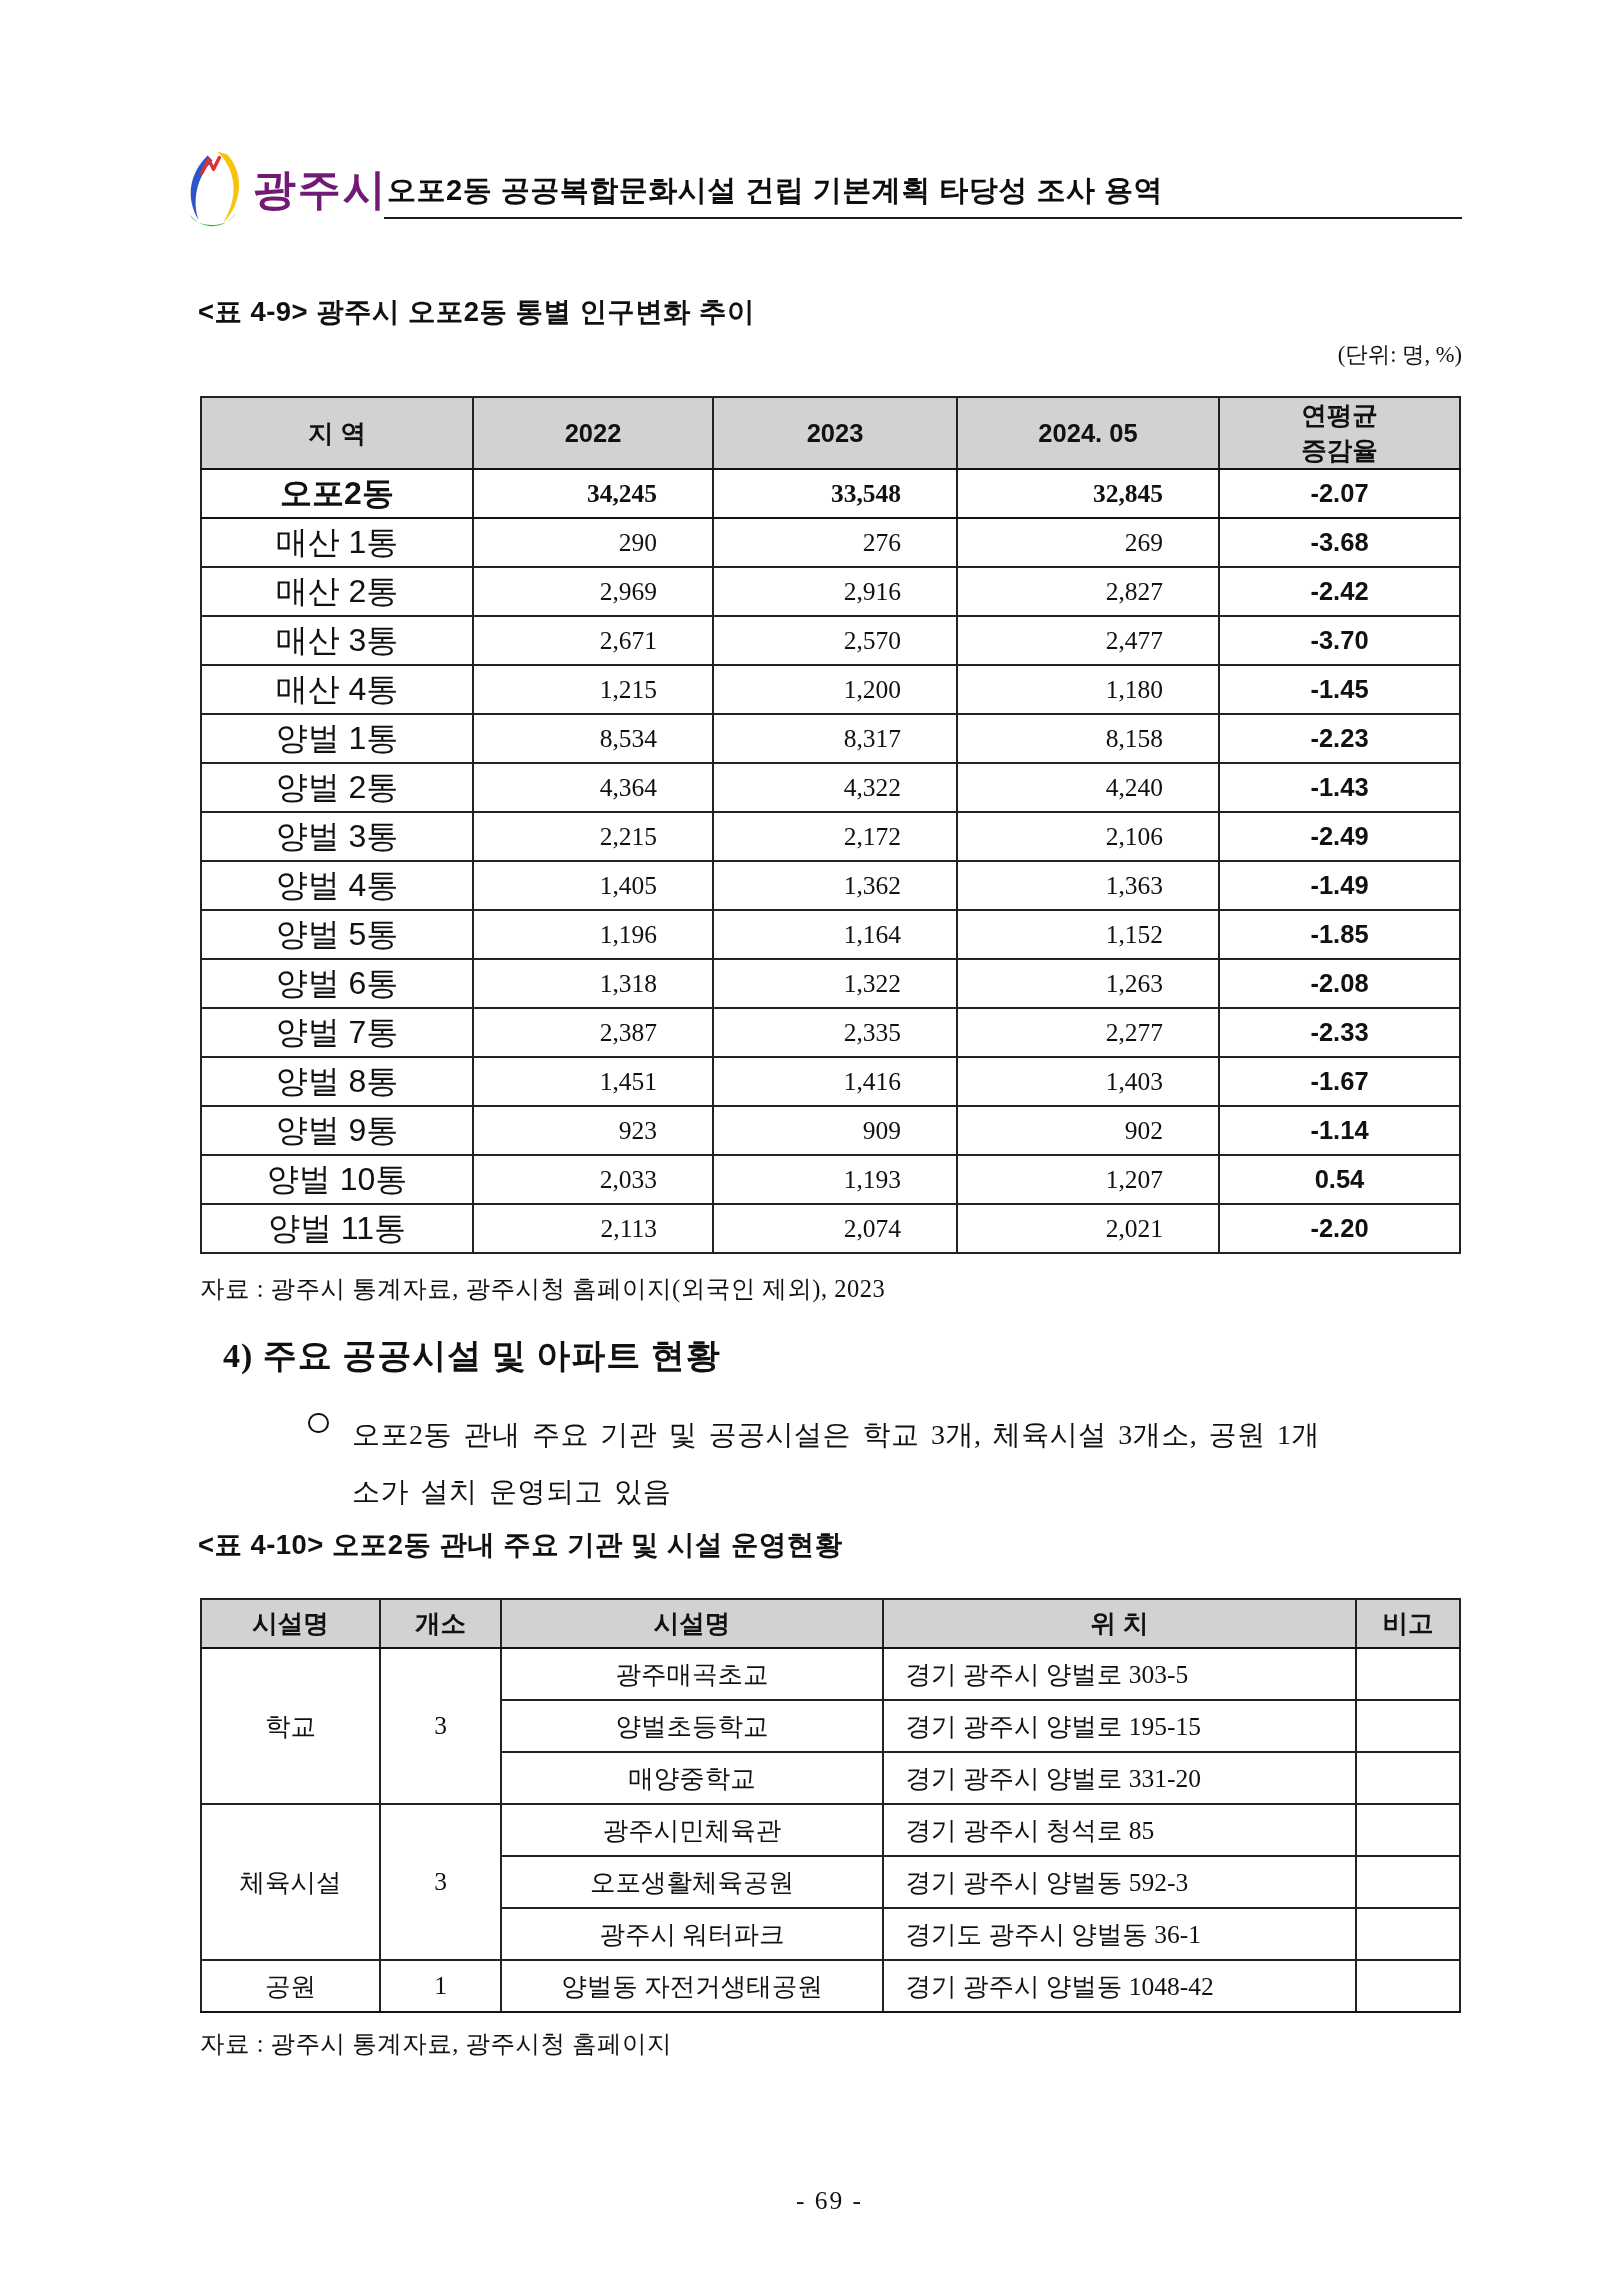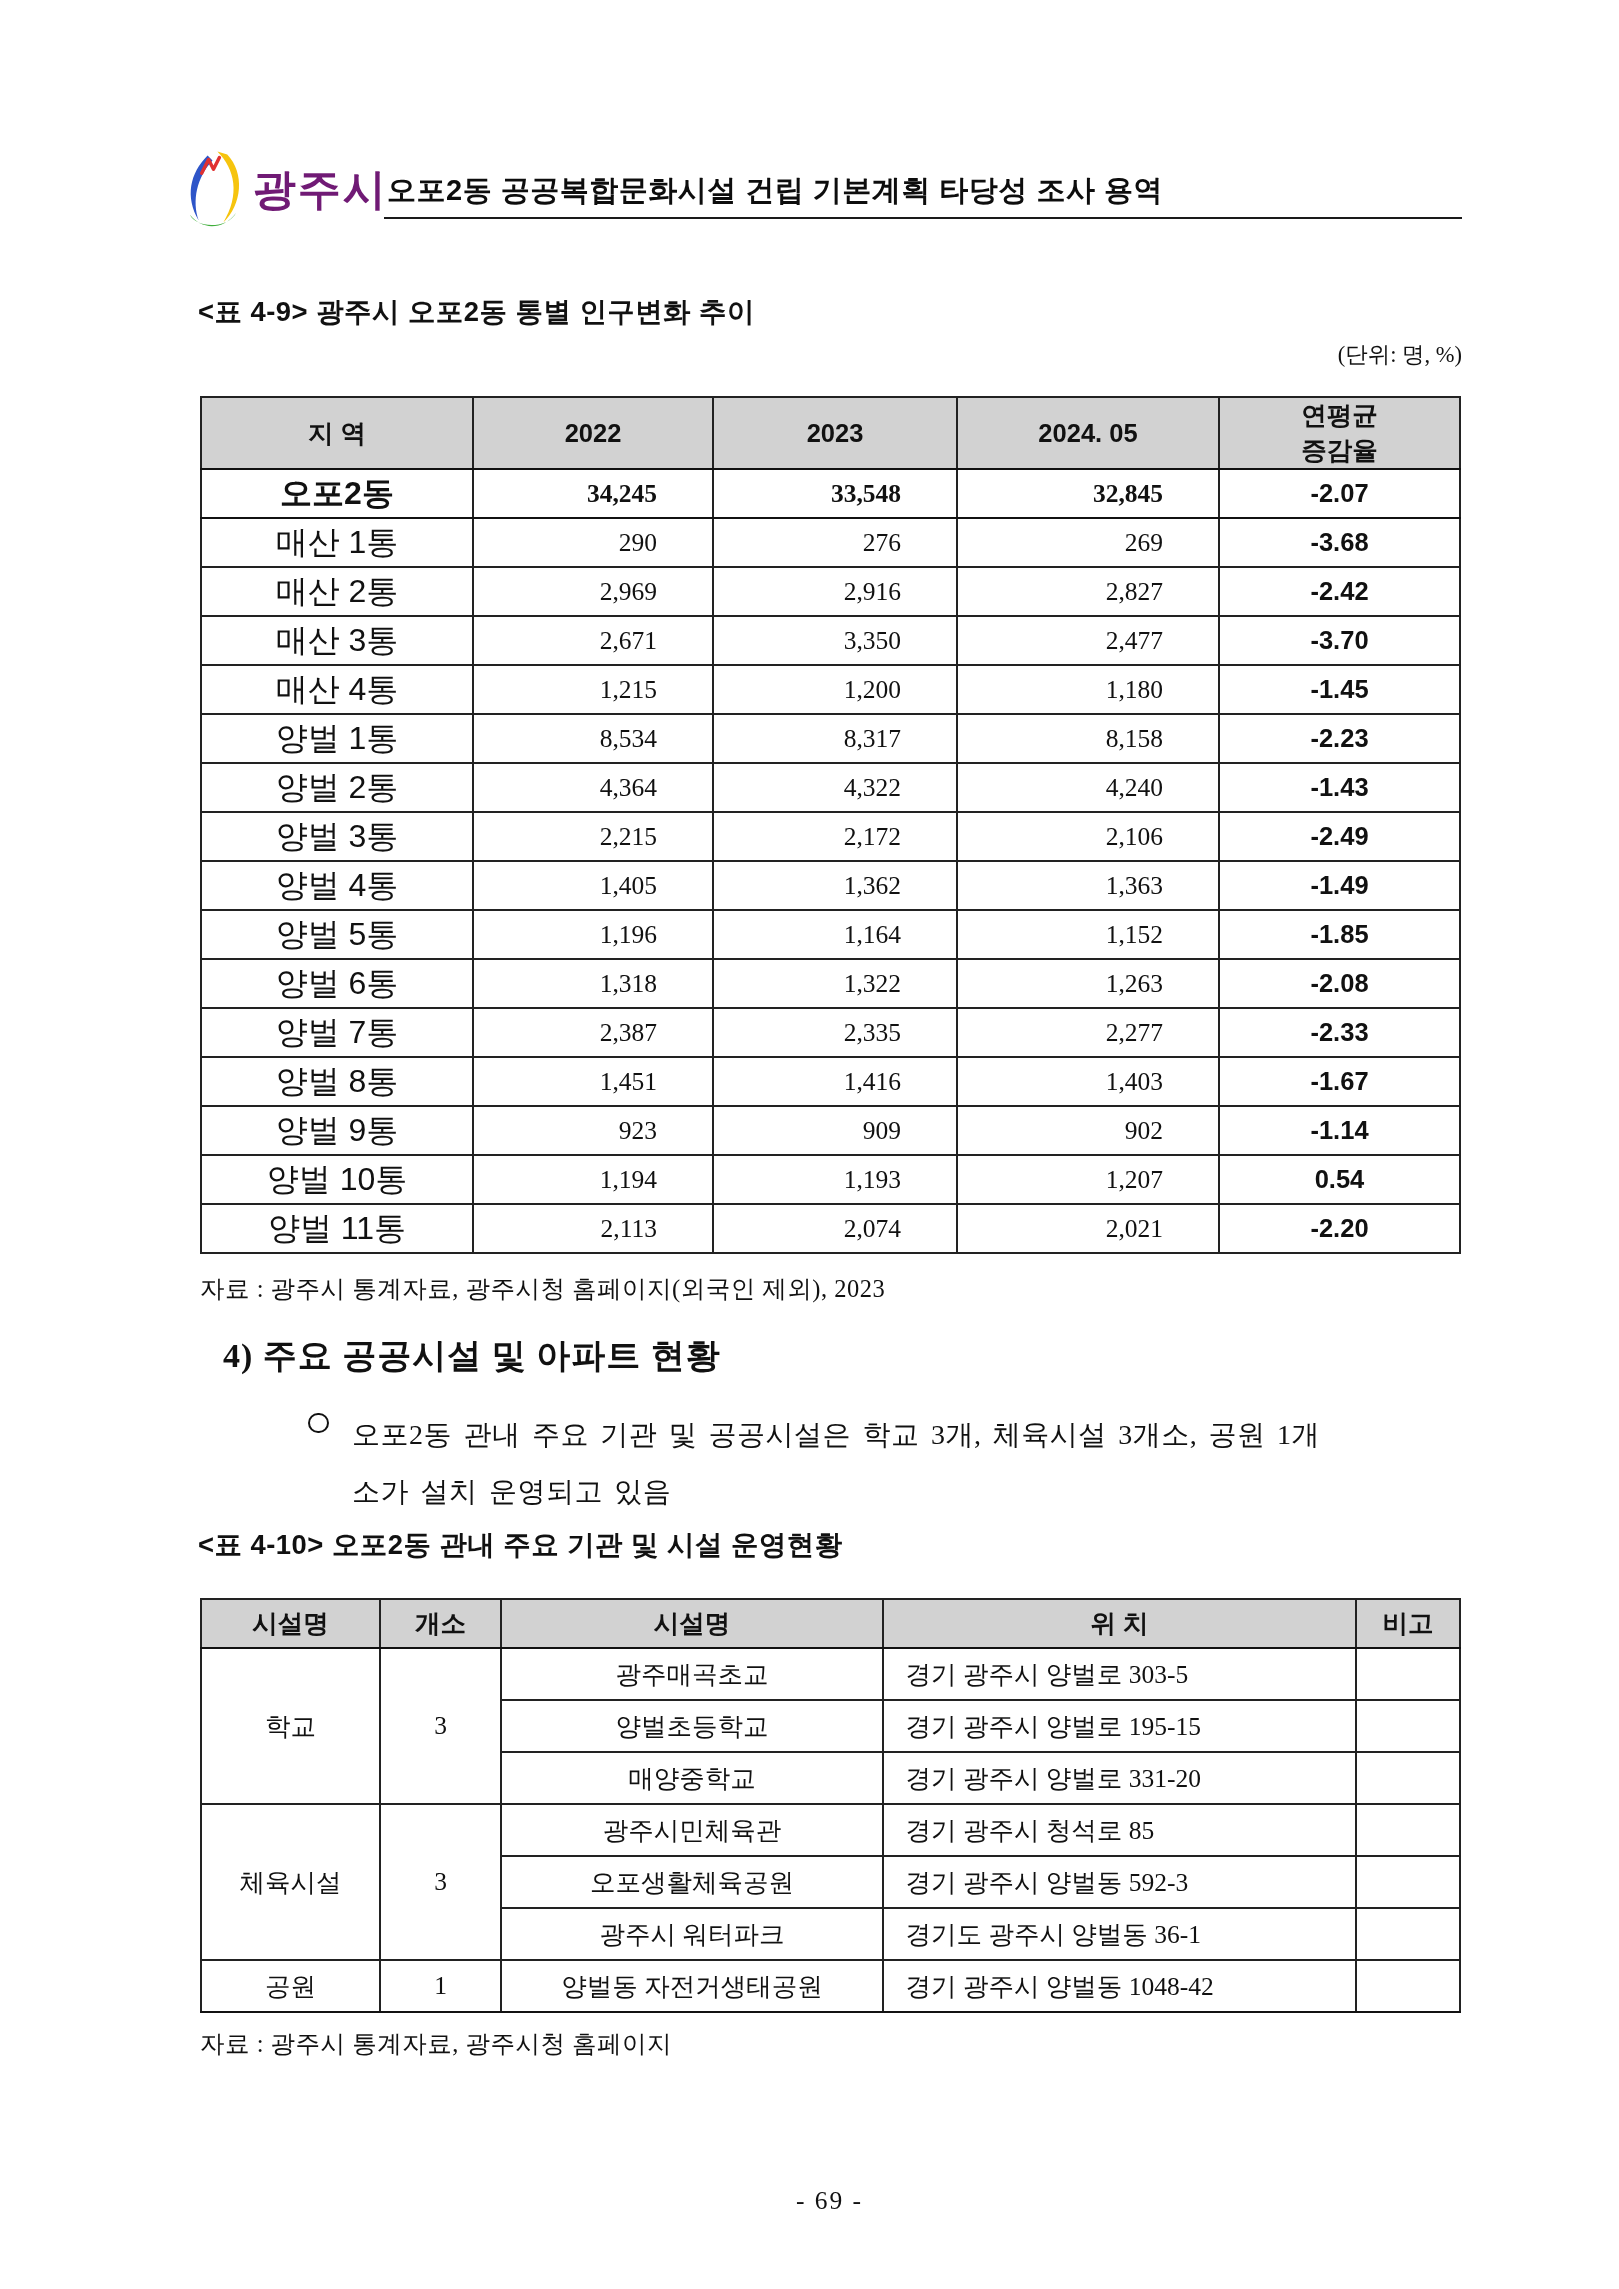--- a/index.html
+++ b/index.html
@@ -226,21 +226,21 @@
       <tr>
         <td class="region-cell">매산 2통</td>
         <td class="num-cell">2,969</td>
         <td class="num-cell">2,916</td>
         <td class="num-cell">2,827</td>
         <td class="rate-cell">-2.42</td>
       </tr>
       <tr>
         <td class="region-cell">매산 3통</td>
         <td class="num-cell">2,671</td>
-        <td class="num-cell">3,350</td>
+        <td class="num-cell">2,570</td>
         <td class="num-cell">2,477</td>
         <td class="rate-cell">-3.70</td>
       </tr>
       <tr>
         <td class="region-cell">매산 4통</td>
         <td class="num-cell">1,215</td>
         <td class="num-cell">1,200</td>
         <td class="num-cell">1,180</td>
         <td class="rate-cell">-1.45</td>
       </tr>
@@ -302,21 +302,21 @@
       </tr>
       <tr>
         <td class="region-cell">양벌 9통</td>
         <td class="num-cell">923</td>
         <td class="num-cell">909</td>
         <td class="num-cell">902</td>
         <td class="rate-cell">-1.14</td>
       </tr>
       <tr>
         <td class="region-cell">양벌 10통</td>
-        <td class="num-cell">1,194</td>
+        <td class="num-cell">2,033</td>
         <td class="num-cell">1,193</td>
         <td class="num-cell">1,207</td>
         <td class="rate-cell">0.54</td>
       </tr>
       <tr>
         <td class="region-cell">양벌 11통</td>
         <td class="num-cell">2,113</td>
         <td class="num-cell">2,074</td>
         <td class="num-cell">2,021</td>
         <td class="rate-cell">-2.20</td>

